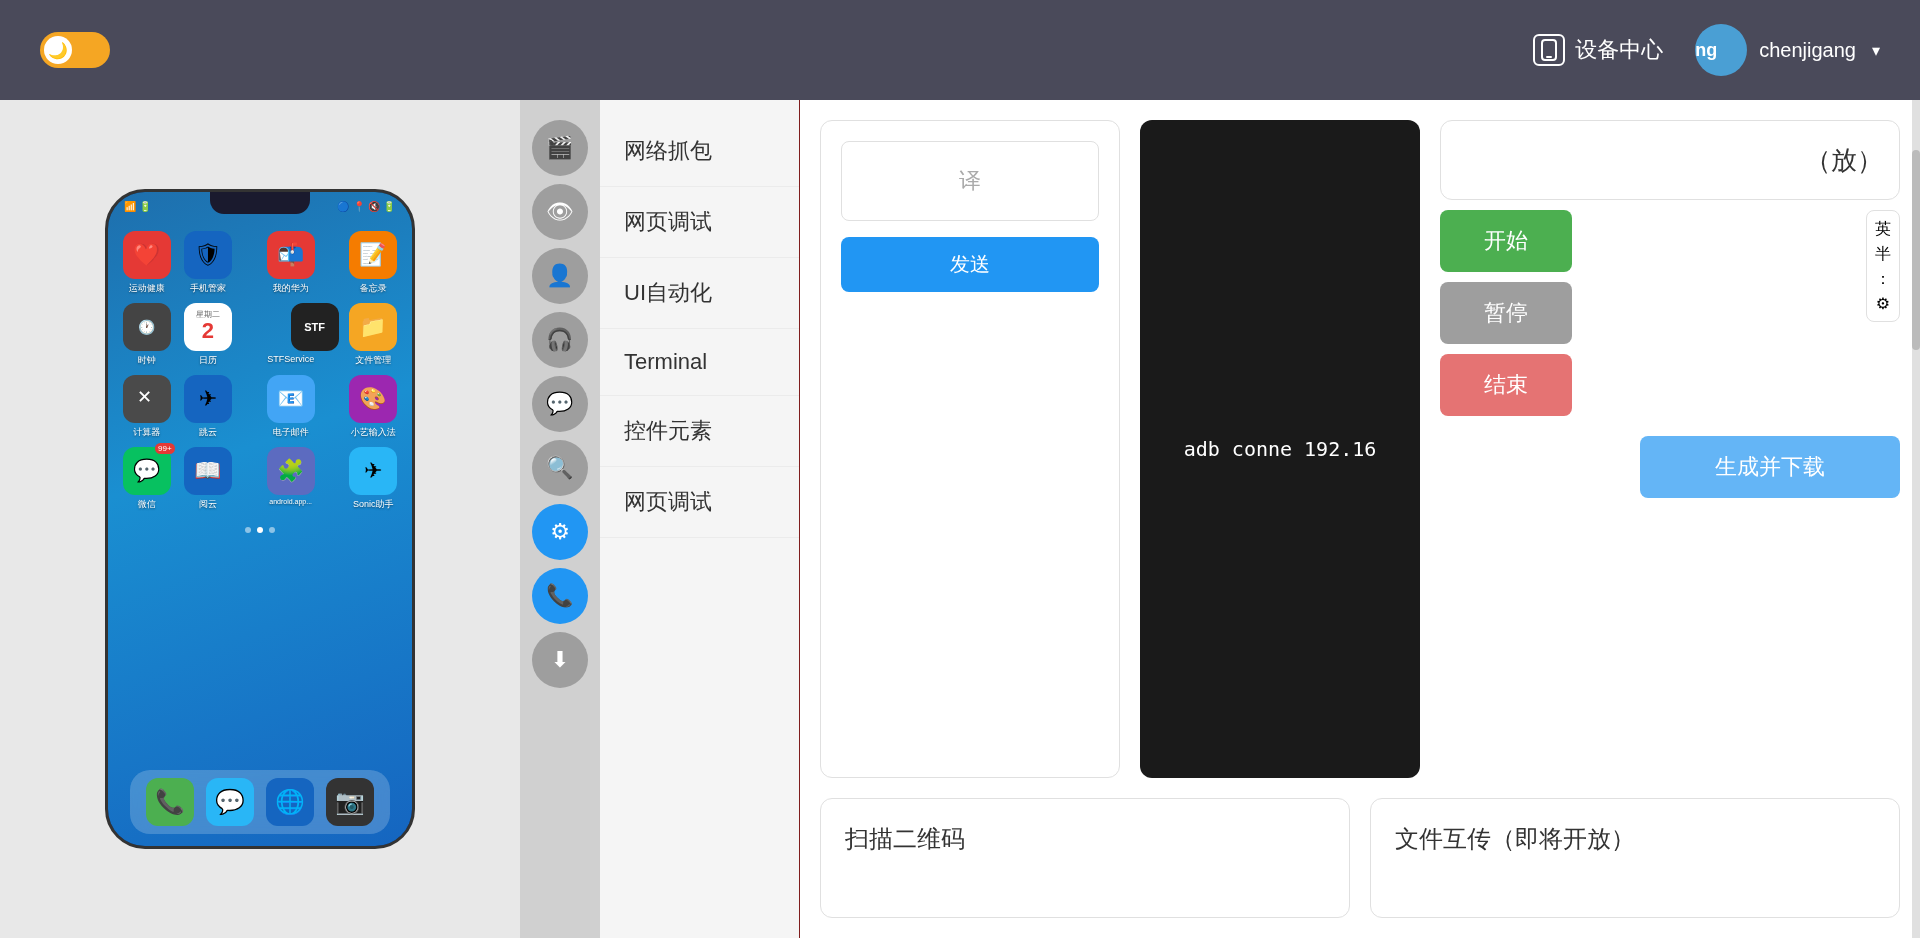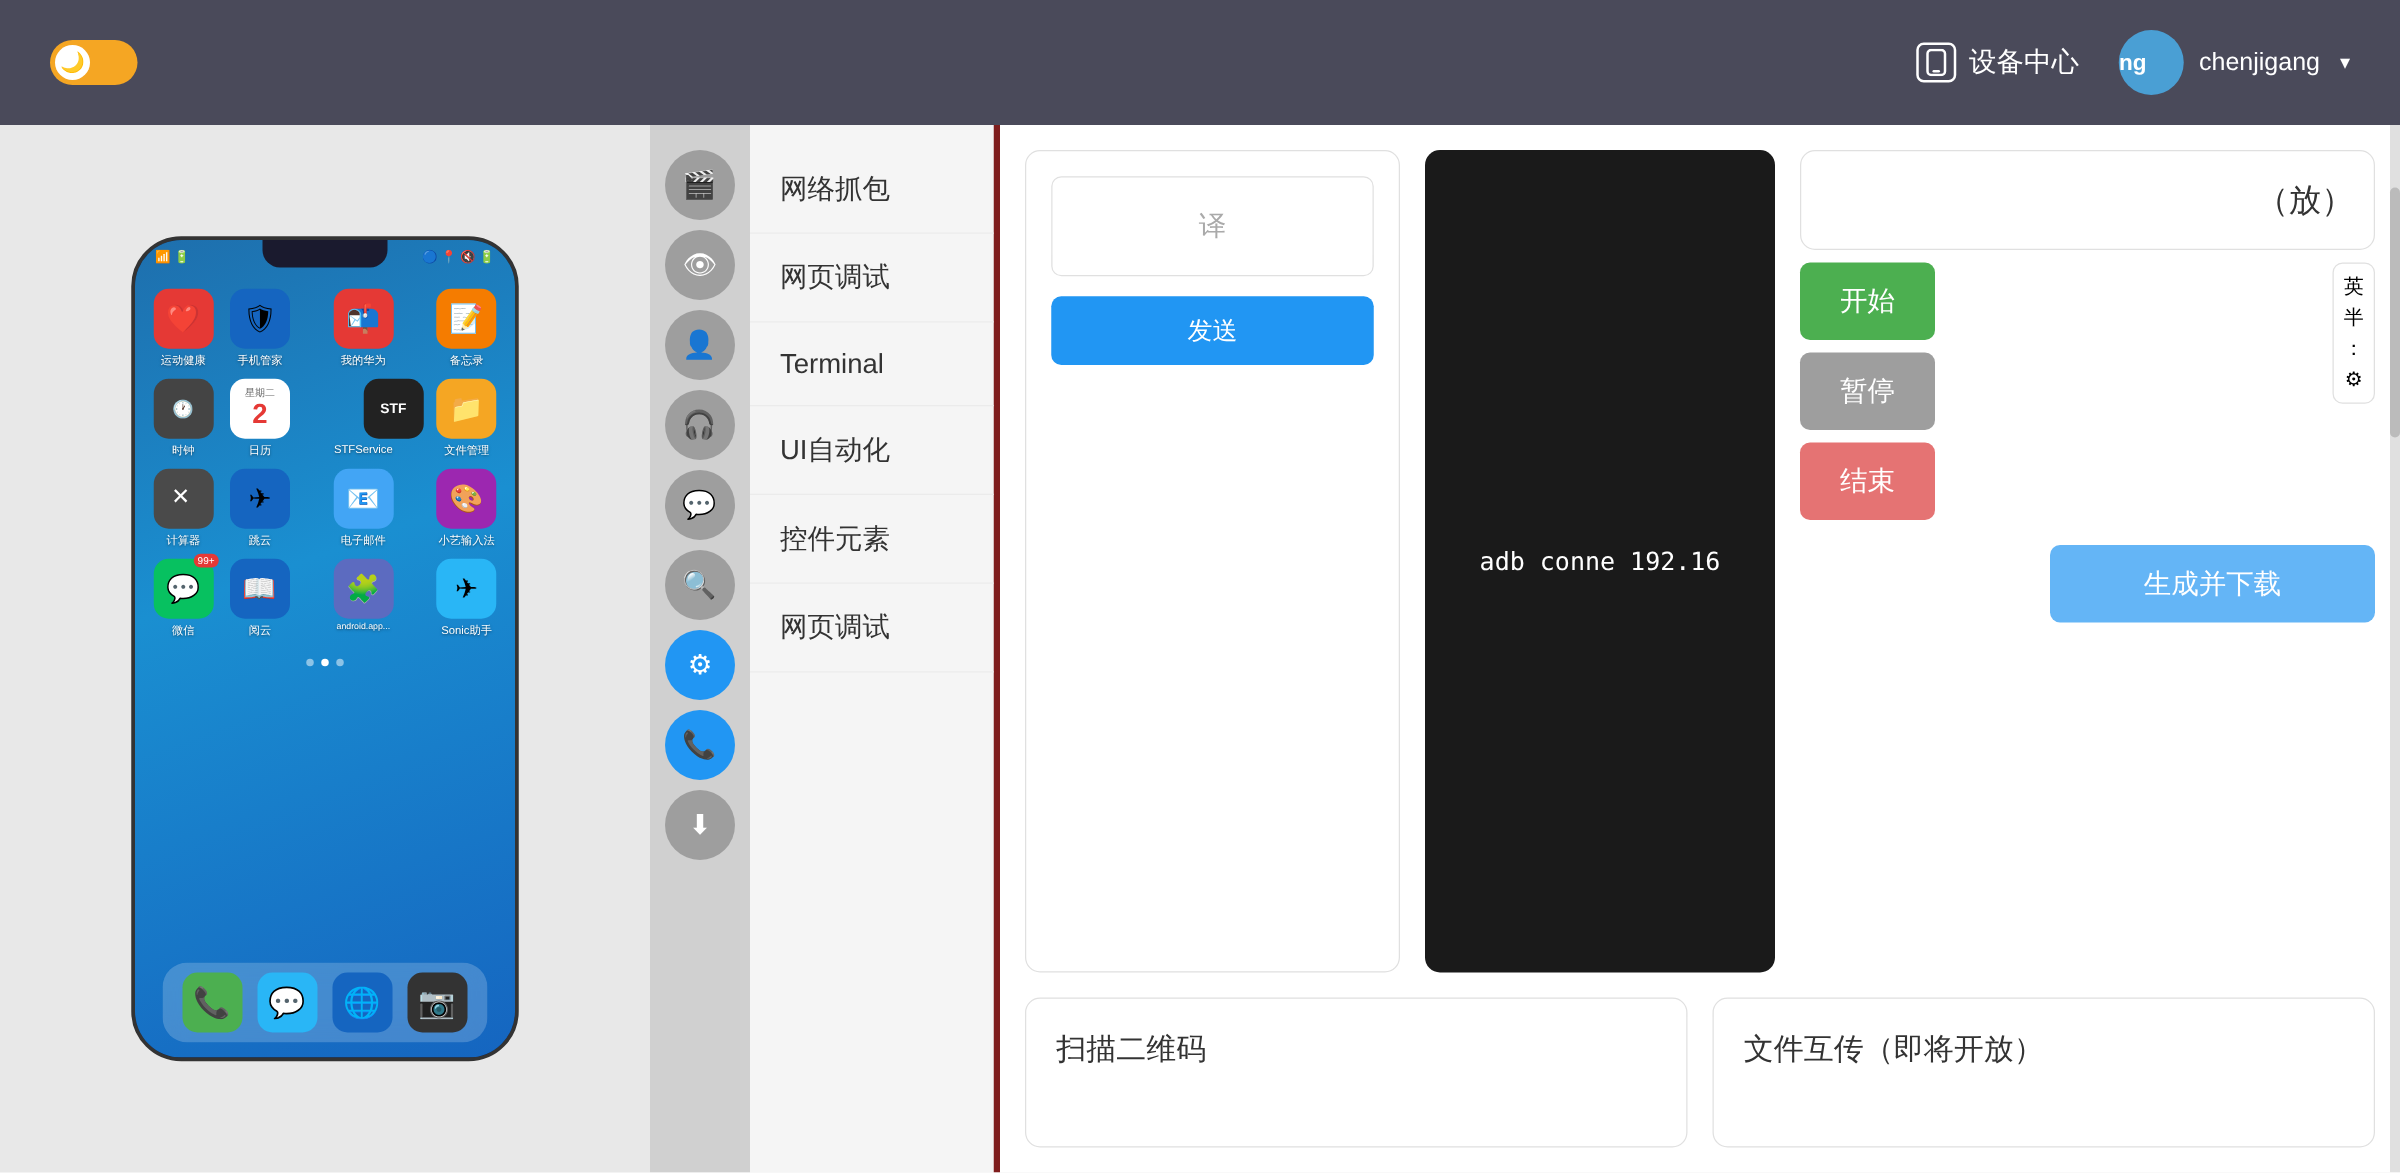--- a/index.html
+++ b/index.html
@@ -248,21 +248,21 @@
 
     .toolbar-btn.blue {
       background: #2196f3;
     }
 
     
     .func-menu {
       width: 200px;
       height: 100%;
       background: #f5f5f5;
-      border-right: 5px solid #7f1d1d;
+      border-right: 1px solid #7f1d1d;
       display: flex;
       flex-direction: column;
       padding-top: 16px;
       flex-shrink: 0;
     }
 
     .func-item {
       padding: 20px 24px;
       font-size: 22px;
       color: #333;
@@ -352,21 +352,21 @@
       border-radius: 12px;
       padding: 16px;
       font-size: 20px;
       color: #333;
       min-height: 80px;
       display: flex;
       align-items: center;
     }
 
     .action-btn {
-      padding: 16px 32px;
+      padding: 16px 44px;
       border-radius: 8px;
       font-size: 22px;
       color: #fff;
       text-align: center;
       cursor: pointer;
       border: none;
       white-space: nowrap;
     }
     .btn-green { background: #4caf50; }
     .btn-gray { background: #9e9e9e; text-align: center; }
@@ -596,22 +596,22 @@
     <div class="toolbar-btn">💬</div>
     <div class="toolbar-btn">🔍</div>
     <div class="toolbar-btn blue">⚙</div>
     <div class="toolbar-btn blue">📞</div>
     <div class="toolbar-btn">⬇</div>
   </div>
 
   <div class="func-menu">
     <div class="func-item">网络抓包</div>
     <div class="func-item">网页调试</div>
+    <div class="func-item">UI自动化</div>
     <div class="func-item">Terminal</div>
-    <div class="func-item">UI自动化</div>
     <div class="func-item">控件元素</div>
     <div class="func-item">网页调试</div>
   </div>
 
   <div class="content-area">
     <div class="content-top">
 
       <div class="chat-card">
         <div class="chat-input-area">
           <span style="color:#aaa; font-size:22px;">译</span>

